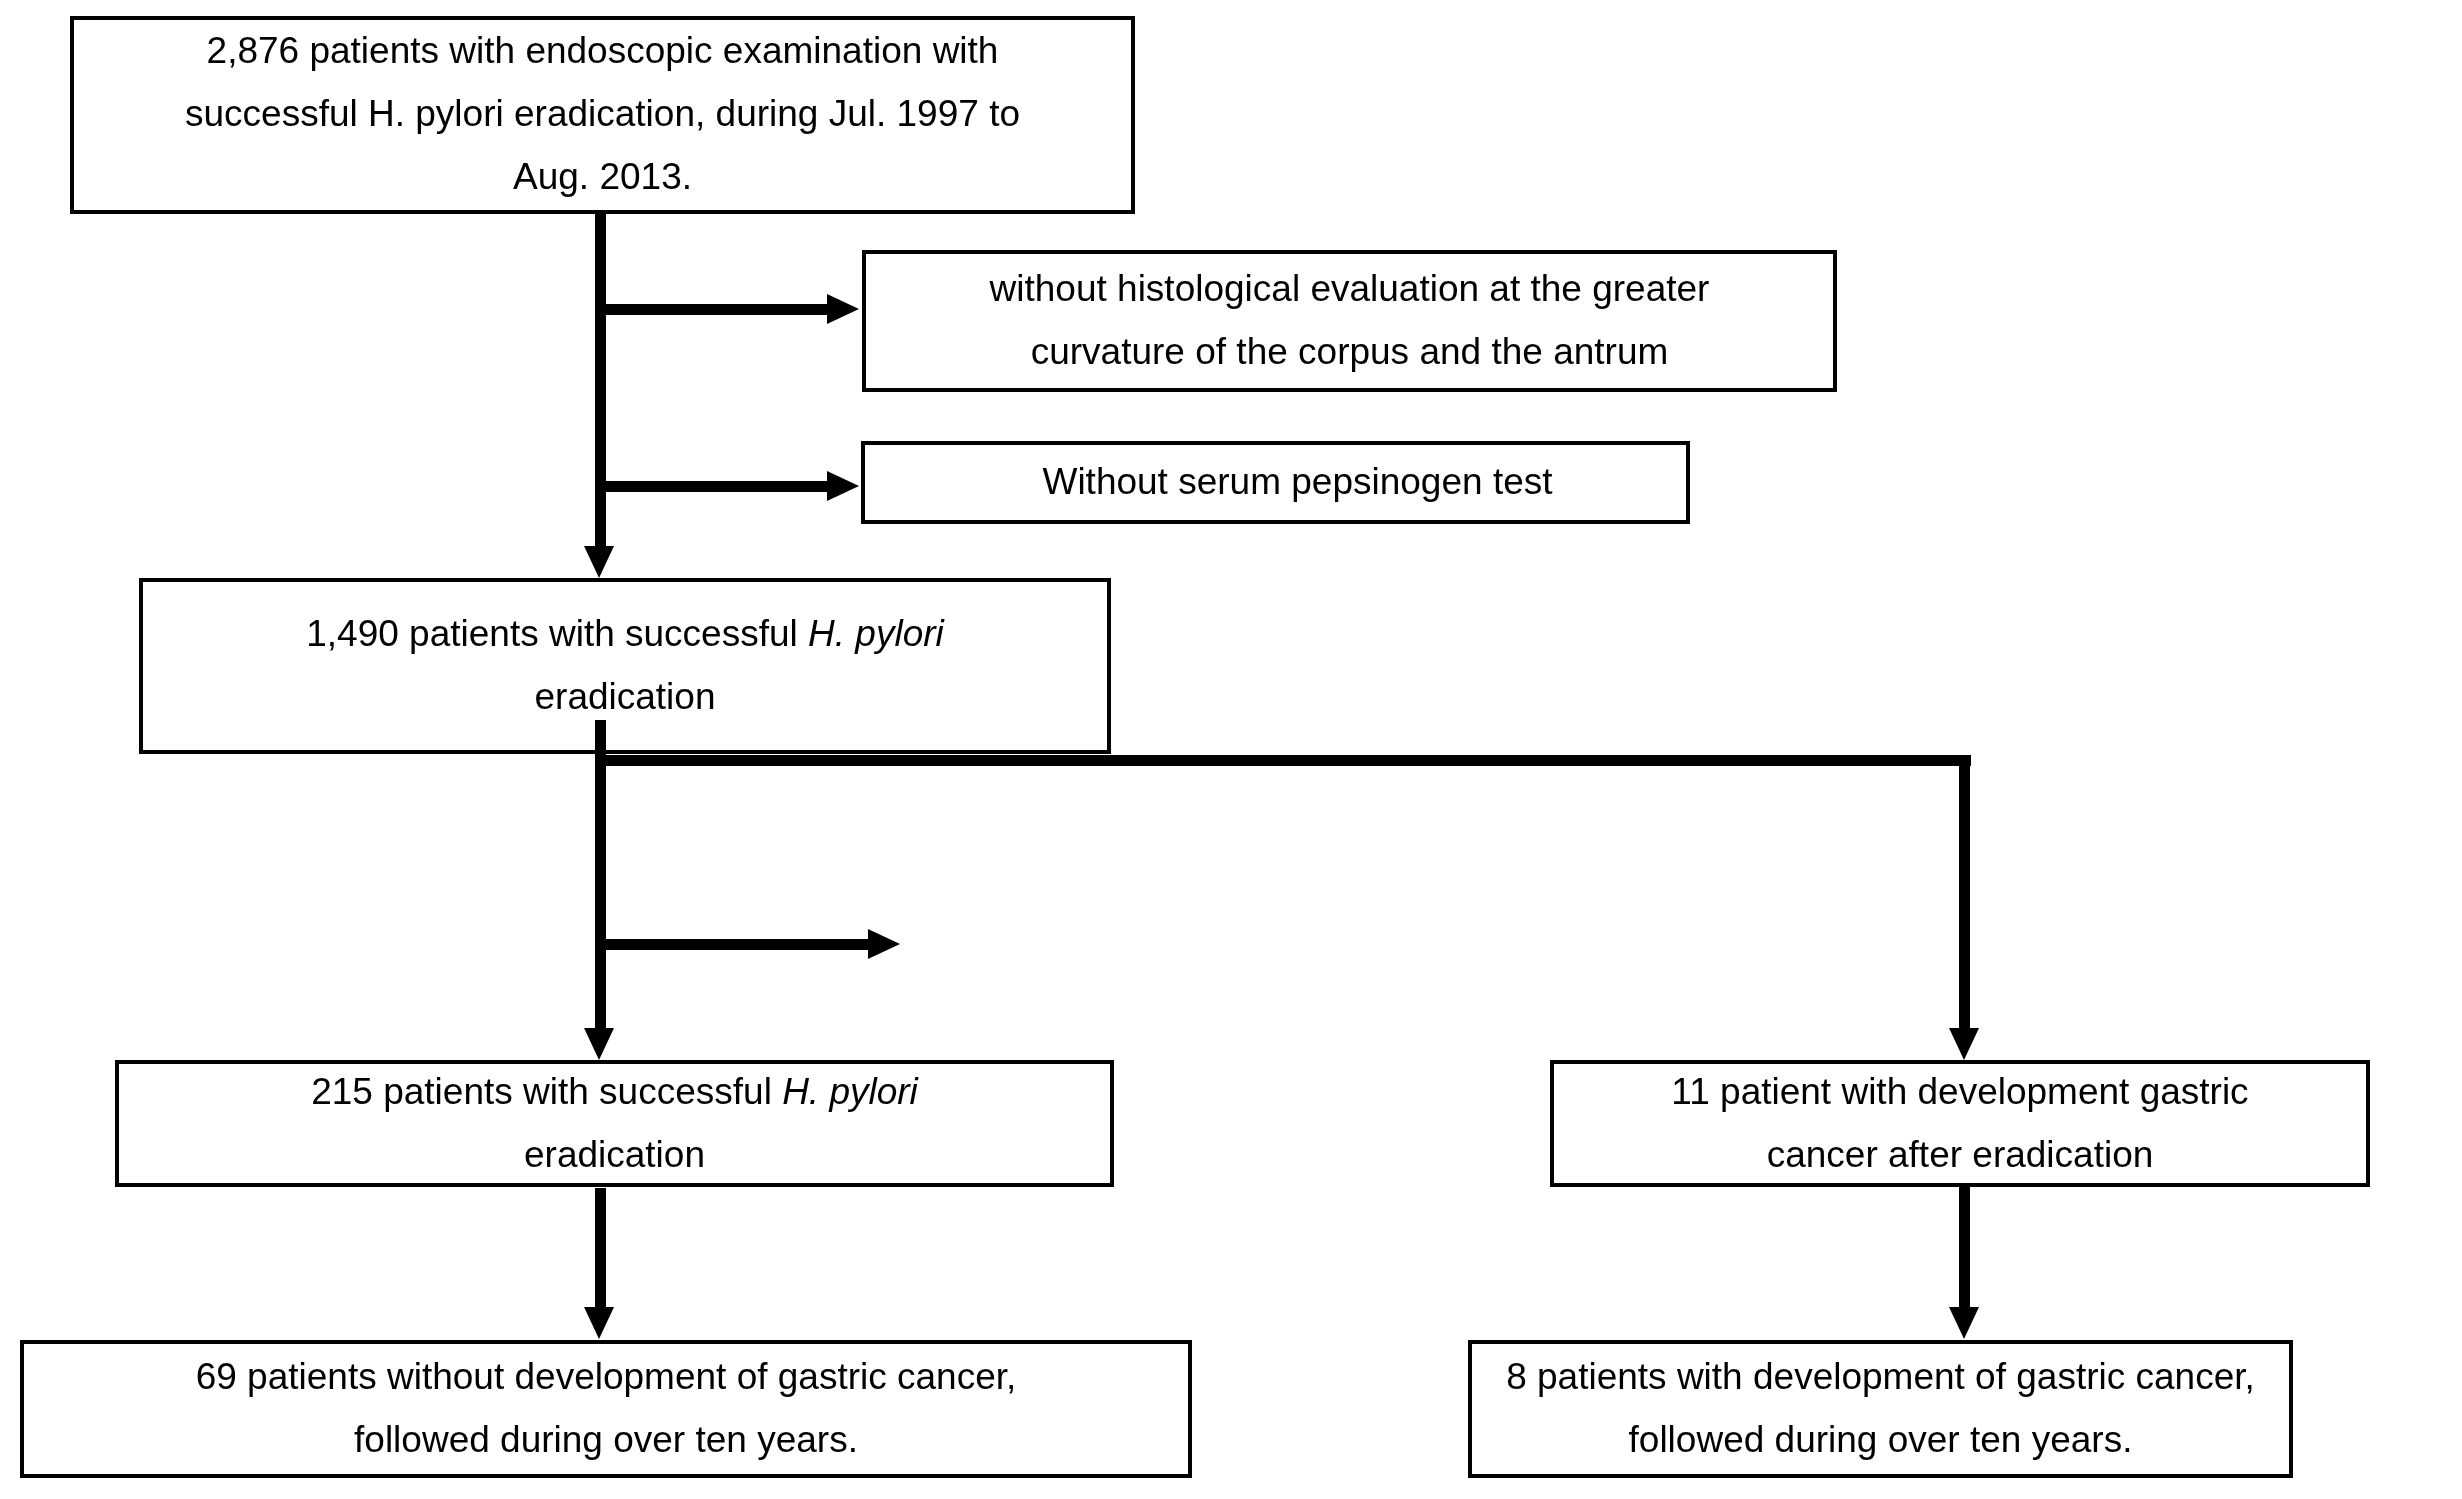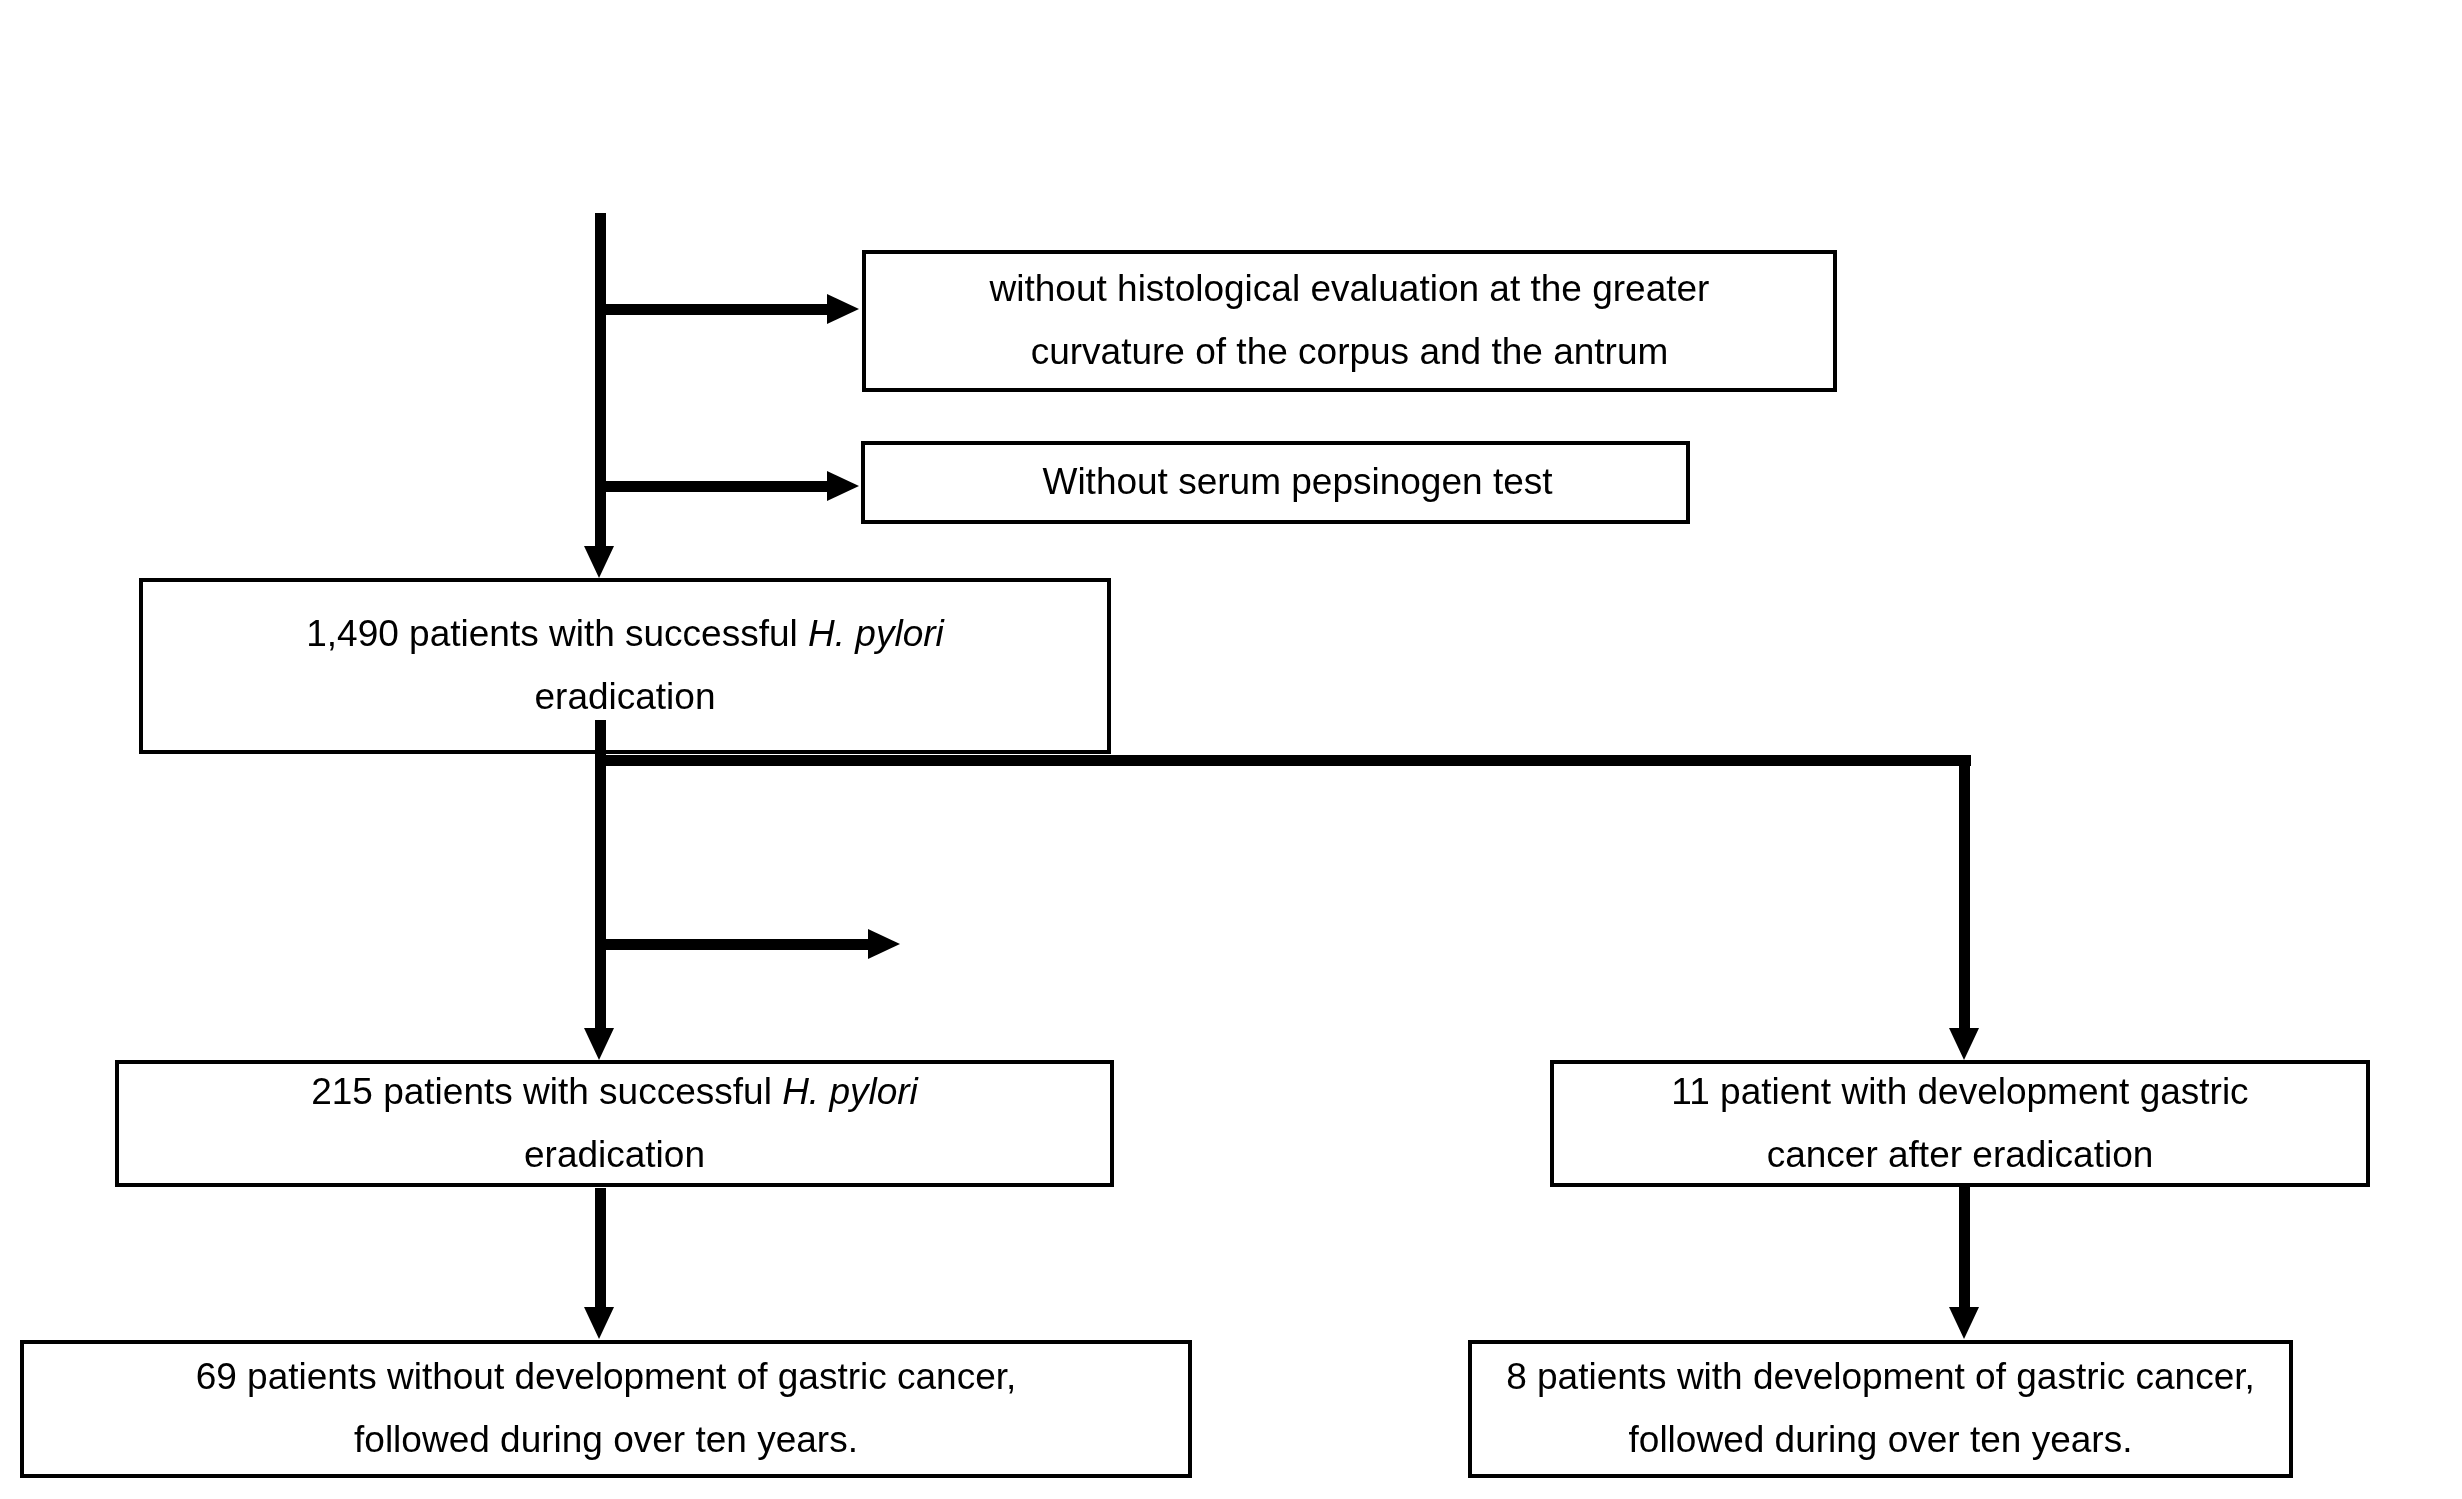--- a/index.html
+++ b/index.html
@@ -74,20 +74,25 @@
   #v-215       { left: 595px;  top: 1188px; width: 11px;   height: 120px; }
   #ah-215      { left: 584px;  top: 1307px; }
   #v-11        { left: 1959px; top: 1187px; width: 11px;   height: 121px; }
   #ah-11       { left: 1949px; top: 1307px; }
 </style>
 </head>
 <body>
 
 <div id="canvas">
 
+  <div class="box" id="box-cohort">
+    <div class="ln">2,876 patients with endoscopic examination with</div>
+    <div class="ln">successful H. pylori eradication, during Jul. 1997 to</div>
+    <div class="ln">Aug. 2013.</div>
+  </div>
 
   <div class="box" id="box-histology">
     <div class="ln">without histological evaluation at the greater</div>
     <div class="ln">curvature of the corpus and the antrum</div>
   </div>
 
   <div class="box" id="box-pepsinogen">
     <div class="ln">Without serum pepsinogen test</div>
   </div>
 

